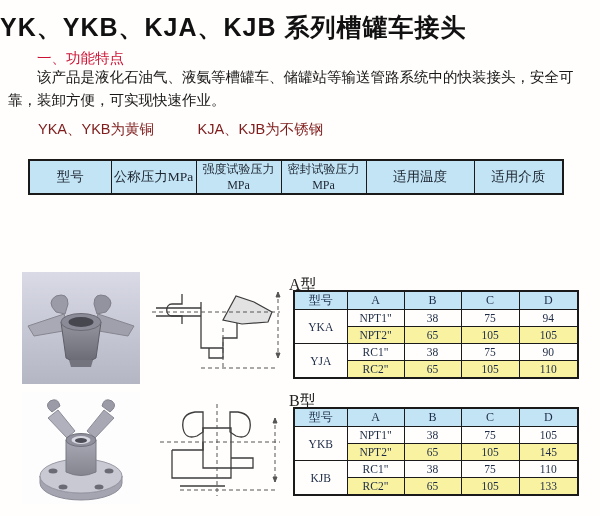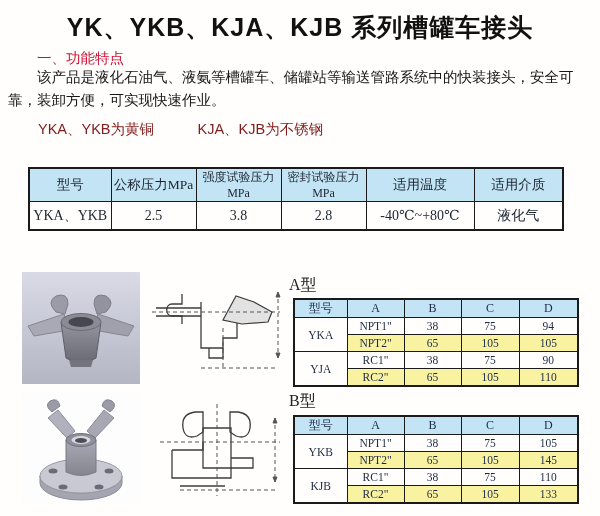--- a/index.html
+++ b/index.html
@@ -2,35 +2,35 @@
 <html><head>
 <meta charset="utf-8">
 <style>
   html,body{margin:0;padding:0;background:#ffffff;}
   .page{
     position:relative;width:600px;height:516px;background:#fffefc;
     font-family:"Liberation Sans","DejaVu Sans",sans-serif;color:#1a1a1a;
     overflow:hidden;
   }
   .title{
-    position:absolute;top:11px;left:0;width:100%;text-align:center;
+    position:absolute;top:11px;left:0;width:100%;text-align:left;
     font-size:25px;font-weight:bold;letter-spacing:1px;color:#111;
   }
   .sec{
     position:absolute;left:37px;color:#cc1133;font-weight:normal;font-size:14.5px;
   }
   .sec1{top:49px}.sec2{top:103px}.sec3{top:139px}.sec4{top:248px}
   .para{
     position:absolute;left:8px;top:66px;width:586px;
     font-size:14.5px;line-height:23px;text-indent:29px;color:#161616;
   }
   .materials{
     position:absolute;left:38px;top:120px;font-size:14.5px;color:#7f1d1d;white-space:pre;
   }
-  table{border-collapse:collapse;table-layout:fixed;text-align:center;margin-top:8px;}
+  table{border-collapse:collapse;table-layout:fixed;text-align:center;}
   .perf{
     position:absolute;left:28px;top:159px;width:534px;
     font-family:"Liberation Serif","DejaVu Serif",serif;font-size:14px;color:#1d2531;
     border:2px solid #1a1a1a;
   }
   .perf th,.perf td{border:1px solid #1a1a1a;padding:0;overflow:hidden;}
   .perf th{height:28px;background:#c2e4f5;font-weight:normal;font-size:13.5px;}
   .perf th.small{font-size:12px;}
   .perf td{height:27px;}
   .yellow{background:#f9f2a1;}
@@ -76,28 +76,20 @@
         <col style="width:89px">
       </colgroup>
     <tbody>
         <tr>
       <th>型号</th>
       <th>公称压力MPa</th>
       <th class="small">强度试验压力MPa</th>
       <th class="small">密封试验压力MPa</th>
       <th>适用温度</th>
       <th>适用介质</th>
-    </tr>
-    <tr>
-      <td>YKA、YKB</td>
-      <td>2.5</td>
-      <td>3.8</td>
-      <td>2.8</td>
-      <td>-40℃~+80℃</td>
-      <td>液化气</td>
     </tr>
   </tbody>
     </table>
 
 
   <div class="img-box photo-a">
     <svg width="118" height="112" viewBox="0 0 118 112">
       <defs>
         <linearGradient id="bgA" x1="0" y1="0" x2="0" y2="1">
           <stop offset="0" stop-color="#d9dae6"></stop>

